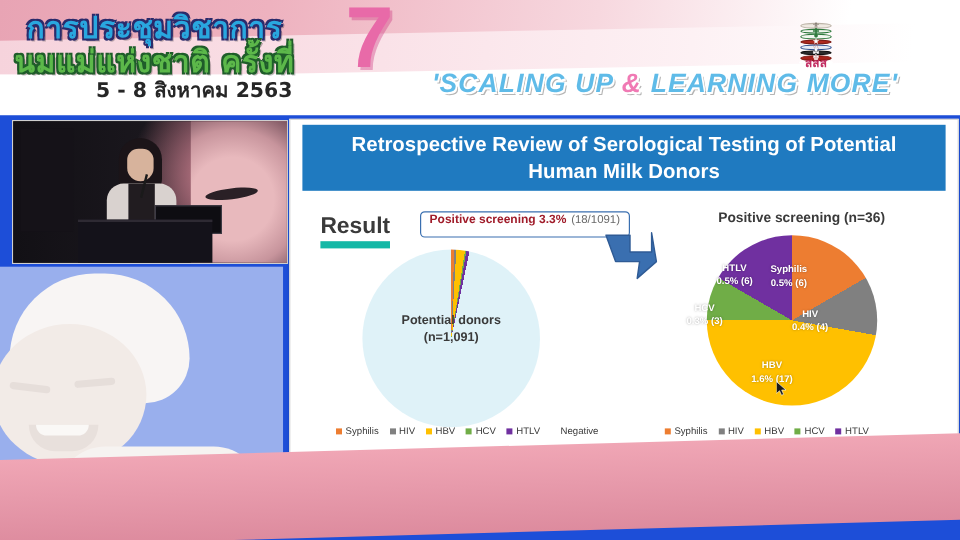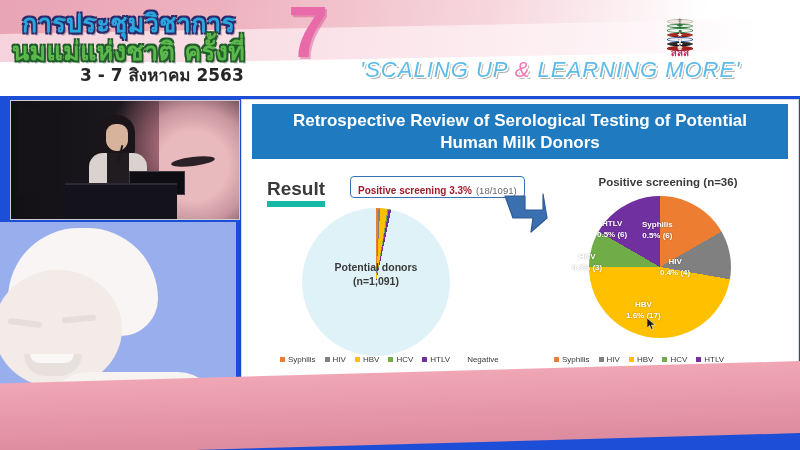--- a/index.html
+++ b/index.html
@@ -25,21 +25,21 @@
     text-shadow:-1.6px -1.6px 0 #2b2b6b,1.6px -1.6px 0 #2b2b6b,-1.6px 1.6px 0 #2b2b6b,1.6px 1.6px 0 #2b2b6b,2.5px 2.5px 0 rgba(0,0,0,.25);}
   .thai2{left:12px;top:31px;font-size:25px;color:#5cb84a;
     text-shadow:-1.6px -1.6px 0 #1f5d2a,1.6px -1.6px 0 #1f5d2a,-1.6px 1.6px 0 #1f5d2a,1.6px 1.6px 0 #1f5d2a,2.5px 2.5px 0 rgba(0,0,0,.25);}
   .thaidate{position:absolute;left:80px;top:61px;font-size:17px;font-weight:bold;color:#262626;
     font-family:"DejaVu Sans","Liberation Sans",sans-serif;white-space:nowrap;}
 
   .bignum{position:absolute;left:288px;top:-4px;font-size:72px;font-weight:bold;color:#e86aa8;
     line-height:1;font-family:"Liberation Sans",sans-serif;
     text-shadow:2px 2px 0 rgba(200,40,120,.35);}
 
-  .tagline{position:absolute;left:360px;top:57px;font-size:22px;font-weight:normal;font-style:italic;
+  .tagline{position:absolute;left:360px;top:57px;font-size:22px;font-weight:bold;font-style:italic;
     color:#5fbbe8;letter-spacing:1px;white-space:nowrap;
     text-shadow:-1.3px -1.3px 0 #ffffff,1.3px -1.3px 0 #fff,-1.3px 1.3px 0 #fff,1.3px 1.3px 0 #fff,2.2px 2.2px 0 rgba(90,90,90,.45);}
   .tagline .amp{color:#f07ab4;}
 
   .logos{position:absolute;left:566px;top:19px;width:228px;height:34px;display:flex;
     align-items:center;justify-content:space-between;flex-direction:column;}
   .logo{width:24px;height:24px;border-radius:50%;display:block;position:relative;}
   .logo span{position:absolute;left:50%;top:50%;transform:translate(-50%,-50%);
     font-size:7px;color:#fff;font-weight:bold;}
   .logo-flat{width:28px;height:22px;border-radius:3px;}
@@ -80,21 +80,21 @@
   .slide{position:absolute;left:241px;top:99px;width:556px;height:305px;background:#ffffff;
     border:1px solid #d7d7d7;box-shadow:0 1px 3px rgba(0,0,0,.12);overflow:hidden;}
   .slide-title{position:absolute;left:10px;top:4px;width:536px;height:55px;background:#1f7ac0;
     color:#fff;font-size:17px;font-weight:bold;line-height:1.25;text-align:center;
     display:flex;align-items:center;justify-content:center;padding:0 14px;box-sizing:border-box;}
 
   .result-word{position:absolute;left:25px;top:78px;font-size:19px;font-weight:bold;color:#3a3a3a;
     border-bottom:6px solid #14b8a6;padding-bottom:1px;}
 
   .callout{position:absolute;left:108px;top:76px;height:18px;background:#fff;border:1.6px solid #3a6fb0;
-    border-radius:4px;padding:1px 7px;display:flex;align-items:flex-end;gap:4px;white-space:nowrap;}
+    border-radius:4px;padding:1px 7px;display:flex;align-items:flex-start;gap:4px;white-space:nowrap;}
   .callout .c1{font-size:10px;font-weight:bold;color:#a01c2a;}
   .callout .c2{font-size:9.5px;color:#6a6a6a;}
 
   .arrow{position:absolute;left:261px;top:92px;width:46px;height:44px;}
 
   
   .pieL{position:absolute;left:60px;top:108px;width:148px;height:148px;border-radius:50%;
     background:conic-gradient(from 0deg,
       #ed7d31 0deg 1.98deg,
       #808080 1.98deg 3.3deg,
@@ -148,21 +148,21 @@
 
 <div id="stage">
 
   <div class="banner">
     <div class="band-dark"></div>
     <div class="band-light"></div>
     <div class="band-white"></div>
 
     <div class="thai1">การประชุมวิชาการ</div>
     <div class="thai2">นมแม่แห่งชาติ ครั้งที่</div>
-    <div class="thaidate">3 - 7 สิงหาคม 2563</div>
+    <div class="thaidate">5 - 8 สิงหาคม 2563</div>
     <div class="bignum">7</div>
 
     <div class="tagline"><span>'SCALING UP </span><span class="amp">&amp;</span><span> LEARNING MORE'</span></div>
 
     <div class="logos">
       <span class="logo" style="background:#efe9e2;border:1px solid #bdb4a8">
           <span style="color:#6b6258">⚜</span>
         </span>
       <span class="logo" style="background:#f2f6f0;border:1.5px solid #2f7a3e">
           <span style="color:#2f7a3e">✚</span>

